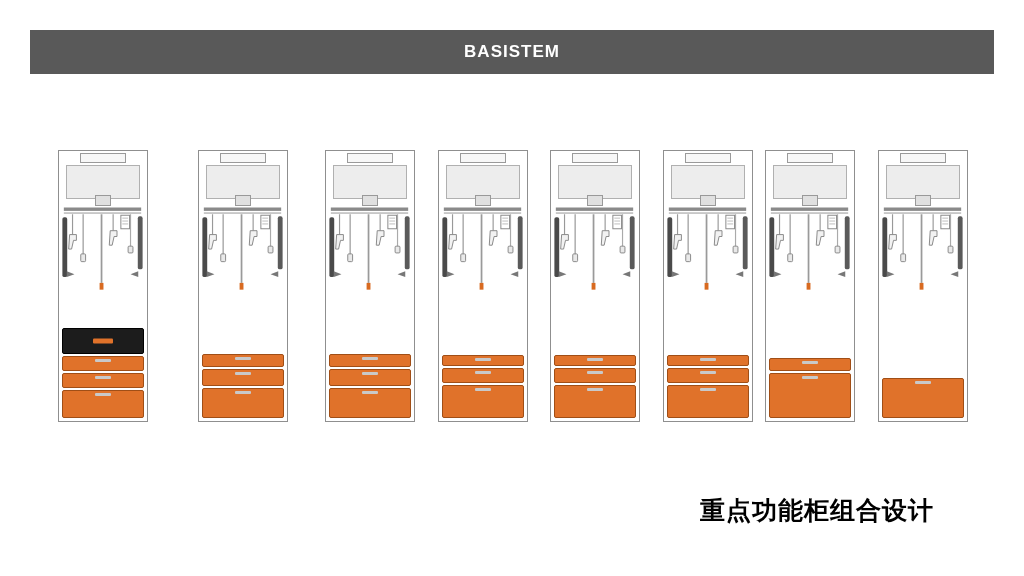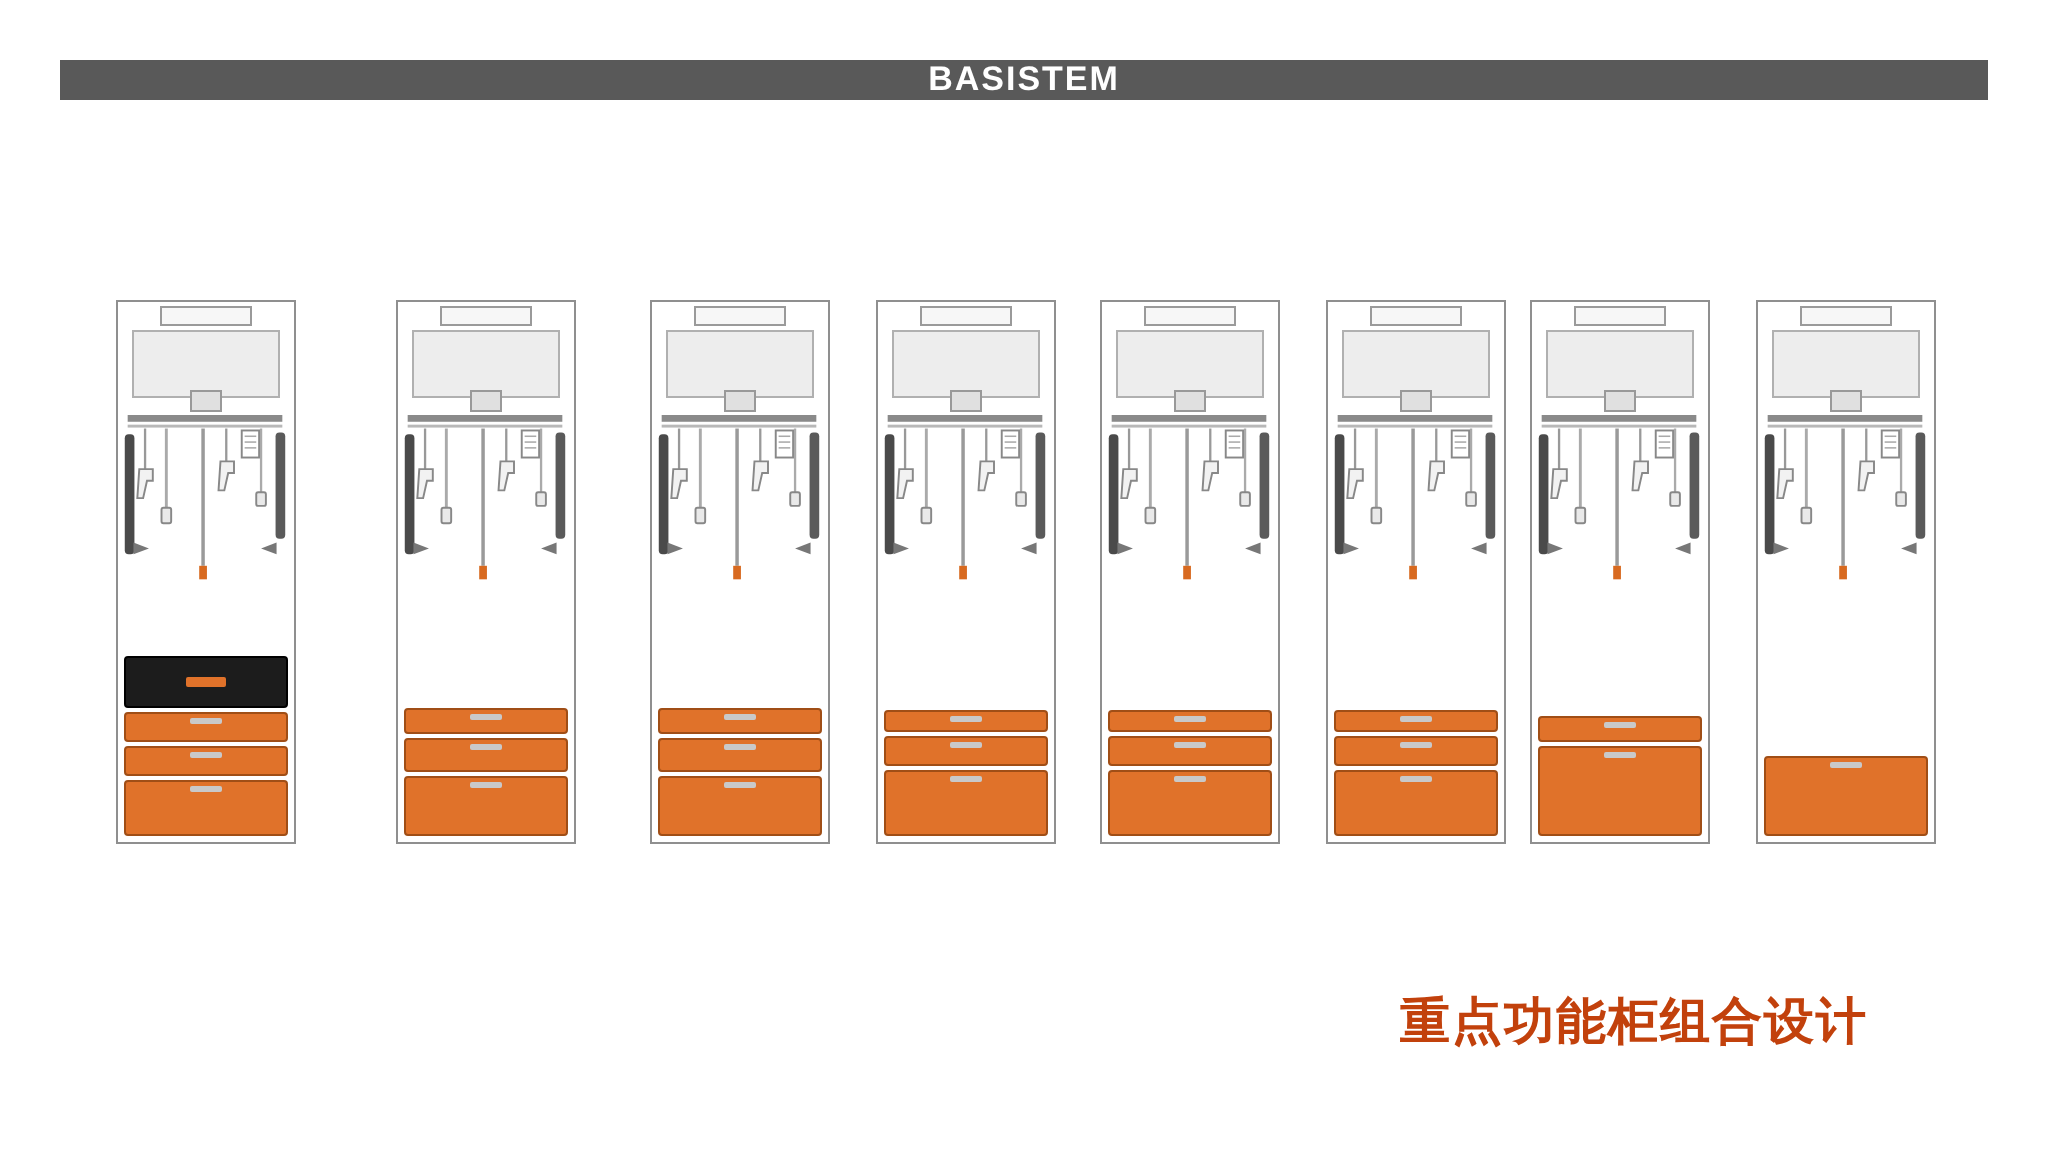--- a/index.html
+++ b/index.html
@@ -8,21 +8,21 @@
     background: #ffffff;
     position: relative;
     overflow: hidden;
     font-family: "Liberation Sans", sans-serif;
   }
 
   
   .header-bar {
     position: absolute;
     left: 30px; top: 30px;
-    width: 964px; height: 20px;
+    width: 964px; height: 44px;
     background: #595959;
     display: flex; align-items: center; justify-content: center;
     color: #ffffff;
     font-size: 17px;
     font-weight: bold;
     letter-spacing: 1px;
   }
 
   
   .cabinet-row { position: absolute; left: 0; top: 0; width: 1024px; height: 576px; }
@@ -113,21 +113,21 @@
     background: #e0722a;
   }
 
   
   .slide-caption {
     position: absolute;
     left: 700px; top: 494px;
     font-size: 25px;
     font-weight: bold;
     letter-spacing: 1px;
-    color: #c2410c;
+    color: #000000;
     white-space: nowrap;
   }
 
   .defs-holder { position: absolute; width: 0; height: 0; overflow: hidden; }
 </style>
 </head>
 <body>
 
 <svg class="defs-holder" aria-hidden="true">
   <defs>

